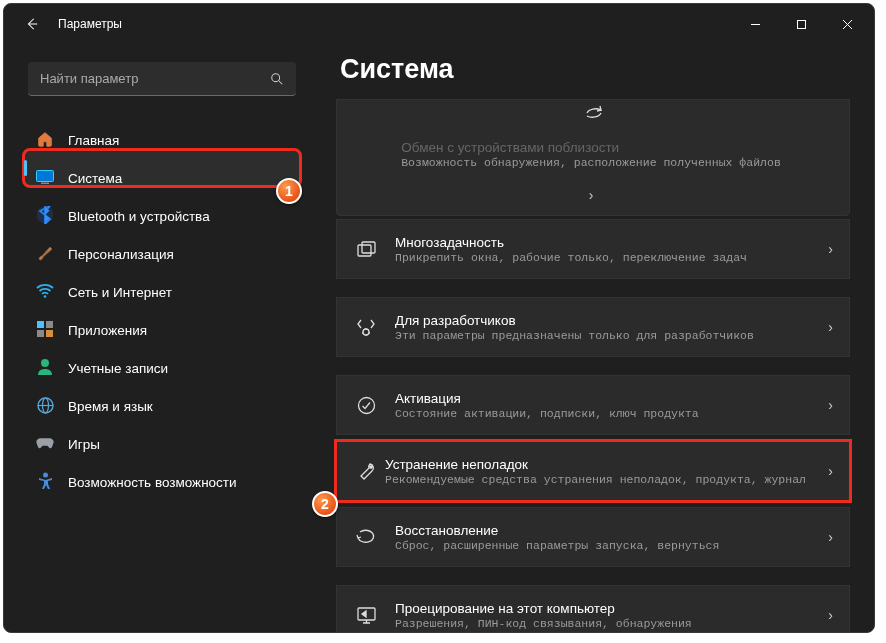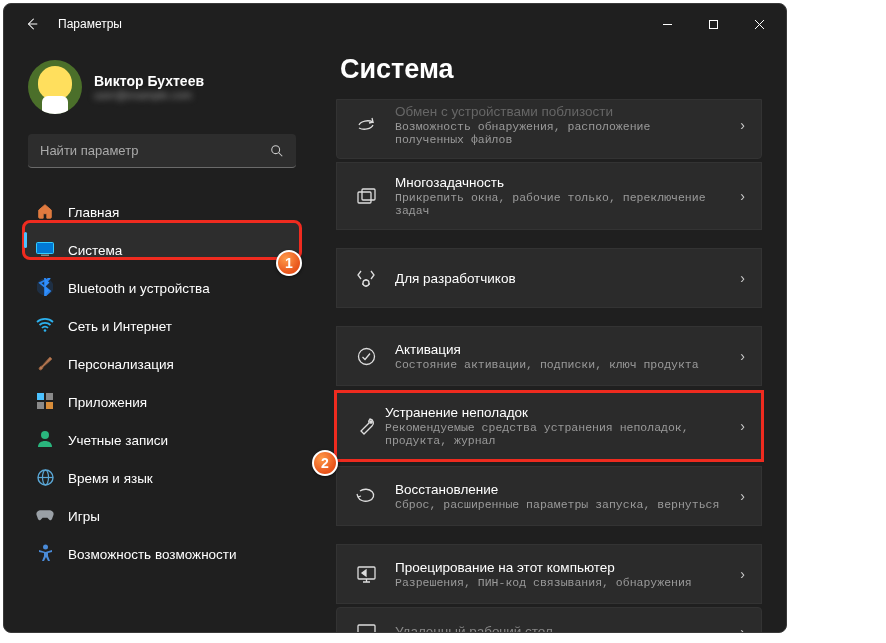--- a/index.html
+++ b/index.html
@@ -1,18 +1,18 @@
 <!DOCTYPE html>
 <html><head>
 <meta charset="utf-8">
 <style>
   * { box-sizing: border-box; margin: 0; padding: 0; font-family: 'Segoe UI', Arial, sans-serif; }
   body { background: #fff; width: 886px; height: 643px; overflow: hidden; }
   .window {
-    width: 784px; height: 630px; margin: 3px;
+    width: 872px; height: 630px; margin: 3px;
     background: #1f1f1f; border-radius: 8px;
     border: 1px solid #3a3a3a; position: relative; color: #fff;
     overflow: hidden;
   }
   .titlebar {
     display: flex; align-items: center; height: 40px; padding: 0 4px 0 12px;
   }
   .back-btn {
     width: 32px; height: 32px; display: flex; align-items: center; justify-content: center;
     color: #fff; font-size: 16px;
@@ -77,21 +77,21 @@
     z-index:5;
   }
   .main { flex:1; padding: 6px 24px 0 24px; overflow:hidden; position:relative; }
   .main h1 { font-size:27px; font-weight:600; margin:4px 0 14px 4px; }
   .settings-list { display:flex; flex-direction:column; gap:3px; position:relative; }
   .setting-row {
     background:#2b2b2b; border:1px solid #333; border-radius:0;
     display:flex; align-items:center; padding:12px 16px 12px 12px; gap:18px;
     min-height:60px;
   }
-  .setting-row.cutoff-top { border-radius:0 0 4px 4px; padding-top:4px; min-height:44px; }
+  .setting-row.cutoff-top { border-radius:0 0 4px 4px; padding-top:4px; min-height:44px;flex-direction:column; }
   .setting-row.cutoff-bottom { border-radius:4px 4px 0 0; padding-bottom:7px; min-height:44px; overflow:hidden; }
   .row-icon { width:22px; display:flex; align-items:center; justify-content:center; color:#eaeaea; flex-shrink:0; margin-left:6px;}
   .row-text { flex:1; display:flex; flex-direction:column; gap:1px; }
   .row-title { font-size:13.5px; }
   .row-sub { font-size:11.5px; color:#9a9a9a;font-family:Liberation Mono, monospace; }
   .chevron { color:#ccc; font-size:14px; }
   .gap { height:12px; }
   svg { display:block; }
 </style>
 </head>
@@ -121,27 +121,20 @@
           <svg width="11" height="11">
             <line x1="1" y1="1" x2="10" y2="10" stroke-width="1"></line>
             <line x1="10" y1="1" x2="1" y2="10" stroke-width="1"></line>
           </svg>
         </div>
     </div>
   </div>
 
   <div class="content">
     <div class="sidebar">
-      <div class="user-block">
-        <div class="avatar"></div>
-        <div>
-          <div class="user-name">Виктор Бухтеев</div>
-          <div class="user-email">user@example.com</div>
-        </div>
-      </div>
 
       <div class="search-box">
         <input type="text" placeholder="Найти параметр" style="">
         <span class="search-icon">
           <svg width="14" height="14" viewBox="0 0 16 16">
               <circle cx="6.5" cy="6.5" r="4.5" stroke="#ccc" fill="none" stroke-width="1.2"></circle>
               <line x1="10" y1="10" x2="14" y2="14" stroke="#ccc" stroke-width="1.2"></line>
             </svg>
         </span>
       </div>
@@ -172,34 +165,34 @@
               <svg width="16" height="18" viewBox="0 0 12 18">
                 <path d="M6 0v18l5-5-10-8 10-5-5 5" fill="none" stroke="#2f8fff" stroke-width="1.8"></path>
                 <circle cx="6" cy="9" r="8.5" fill="#1a5fb4" opacity="0.25"></circle>
                 <path d="M6 1v16l4.5-4.5L2 5l8.5 8L6 9l4.5-4.5L6 1z" fill="#2f8fff"></path>
               </svg>
             </span>
           <span>Bluetooth и устройства</span>
         </div>
         <div class="nav-item">
           <span class="nav-icon">
+              <svg width="18" height="18" viewBox="0 0 18 18">
+                <path d="M3 15c0-2 2-3 3-3l8-9 2 2-9 8c0 1-1 3-3 3z" fill="#b97a56" stroke="#8a5a3a"></path>
+              </svg>
+            </span>
+          <span>Персонализация</span>
+        </div>
+        <div class="nav-item">
+          <span class="nav-icon">
               <svg width="18" height="14" viewBox="0 0 18 14">
                 <path d="M1 4a12 12 0 0 1 16 0M3.5 7a8 8 0 0 1 11 0M6 10a4 4 0 0 1 6 0" fill="none" stroke="#2cb0ed" stroke-width="1.8"></path>
                 <circle cx="9" cy="12.5" r="1.3" fill="#2cb0ed"></circle>
               </svg>
             </span>
           <span>Сеть и Интернет</span>
-        </div>
-        <div class="nav-item">
-          <span class="nav-icon">
-              <svg width="18" height="18" viewBox="0 0 18 18">
-                <path d="M3 15c0-2 2-3 3-3l8-9 2 2-9 8c0 1-1 3-3 3z" fill="#b97a56" stroke="#8a5a3a"></path>
-              </svg>
-            </span>
-          <span>Персонализация</span>
         </div>
         <div class="nav-item">
           <span class="nav-icon">
               <svg width="16" height="16" viewBox="0 0 16 16">
                 <rect x="0" y="0" width="7" height="7" fill="#4cc2ff"></rect>
                 <rect x="9" y="0" width="7" height="7" fill="#8a8a8a"></rect>
                 <rect x="0" y="9" width="7" height="7" fill="#8a8a8a"></rect>
                 <rect x="9" y="9" width="7" height="7" fill="#d88d3a"></rect>
               </svg>
             </span>
@@ -281,20 +274,21 @@
         <div class="setting-row">
           <span class="row-icon">
               <svg width="20" height="20" viewBox="0 0 20 20" fill="none" stroke="#ddd" stroke-width="1.3">
                 <path d="M5 3l-3 4 3 4M15 3l3 4-3 4"></path>
                 <circle cx="10" cy="15" r="3"></circle>
                 <path d="M10 12v-1m0 7v1m3-3h1m-7 0H6"></path>
               </svg>
             </span>
           <div class="row-text">
               <div class="row-title">Для разработчиков</div>
+              <div class="row-sub">Эти параметры предназначены только для разработчиков</div>
             </div>
           <span class="chevron">›</span>
         </div>
 
         <div class="gap"></div>
 
         <div class="setting-row">
           <span class="row-icon">
               <svg width="19" height="19" viewBox="0 0 19 19" fill="none" stroke="#ddd" stroke-width="1.3">
                 <circle cx="9.5" cy="9.5" r="8"></circle>

